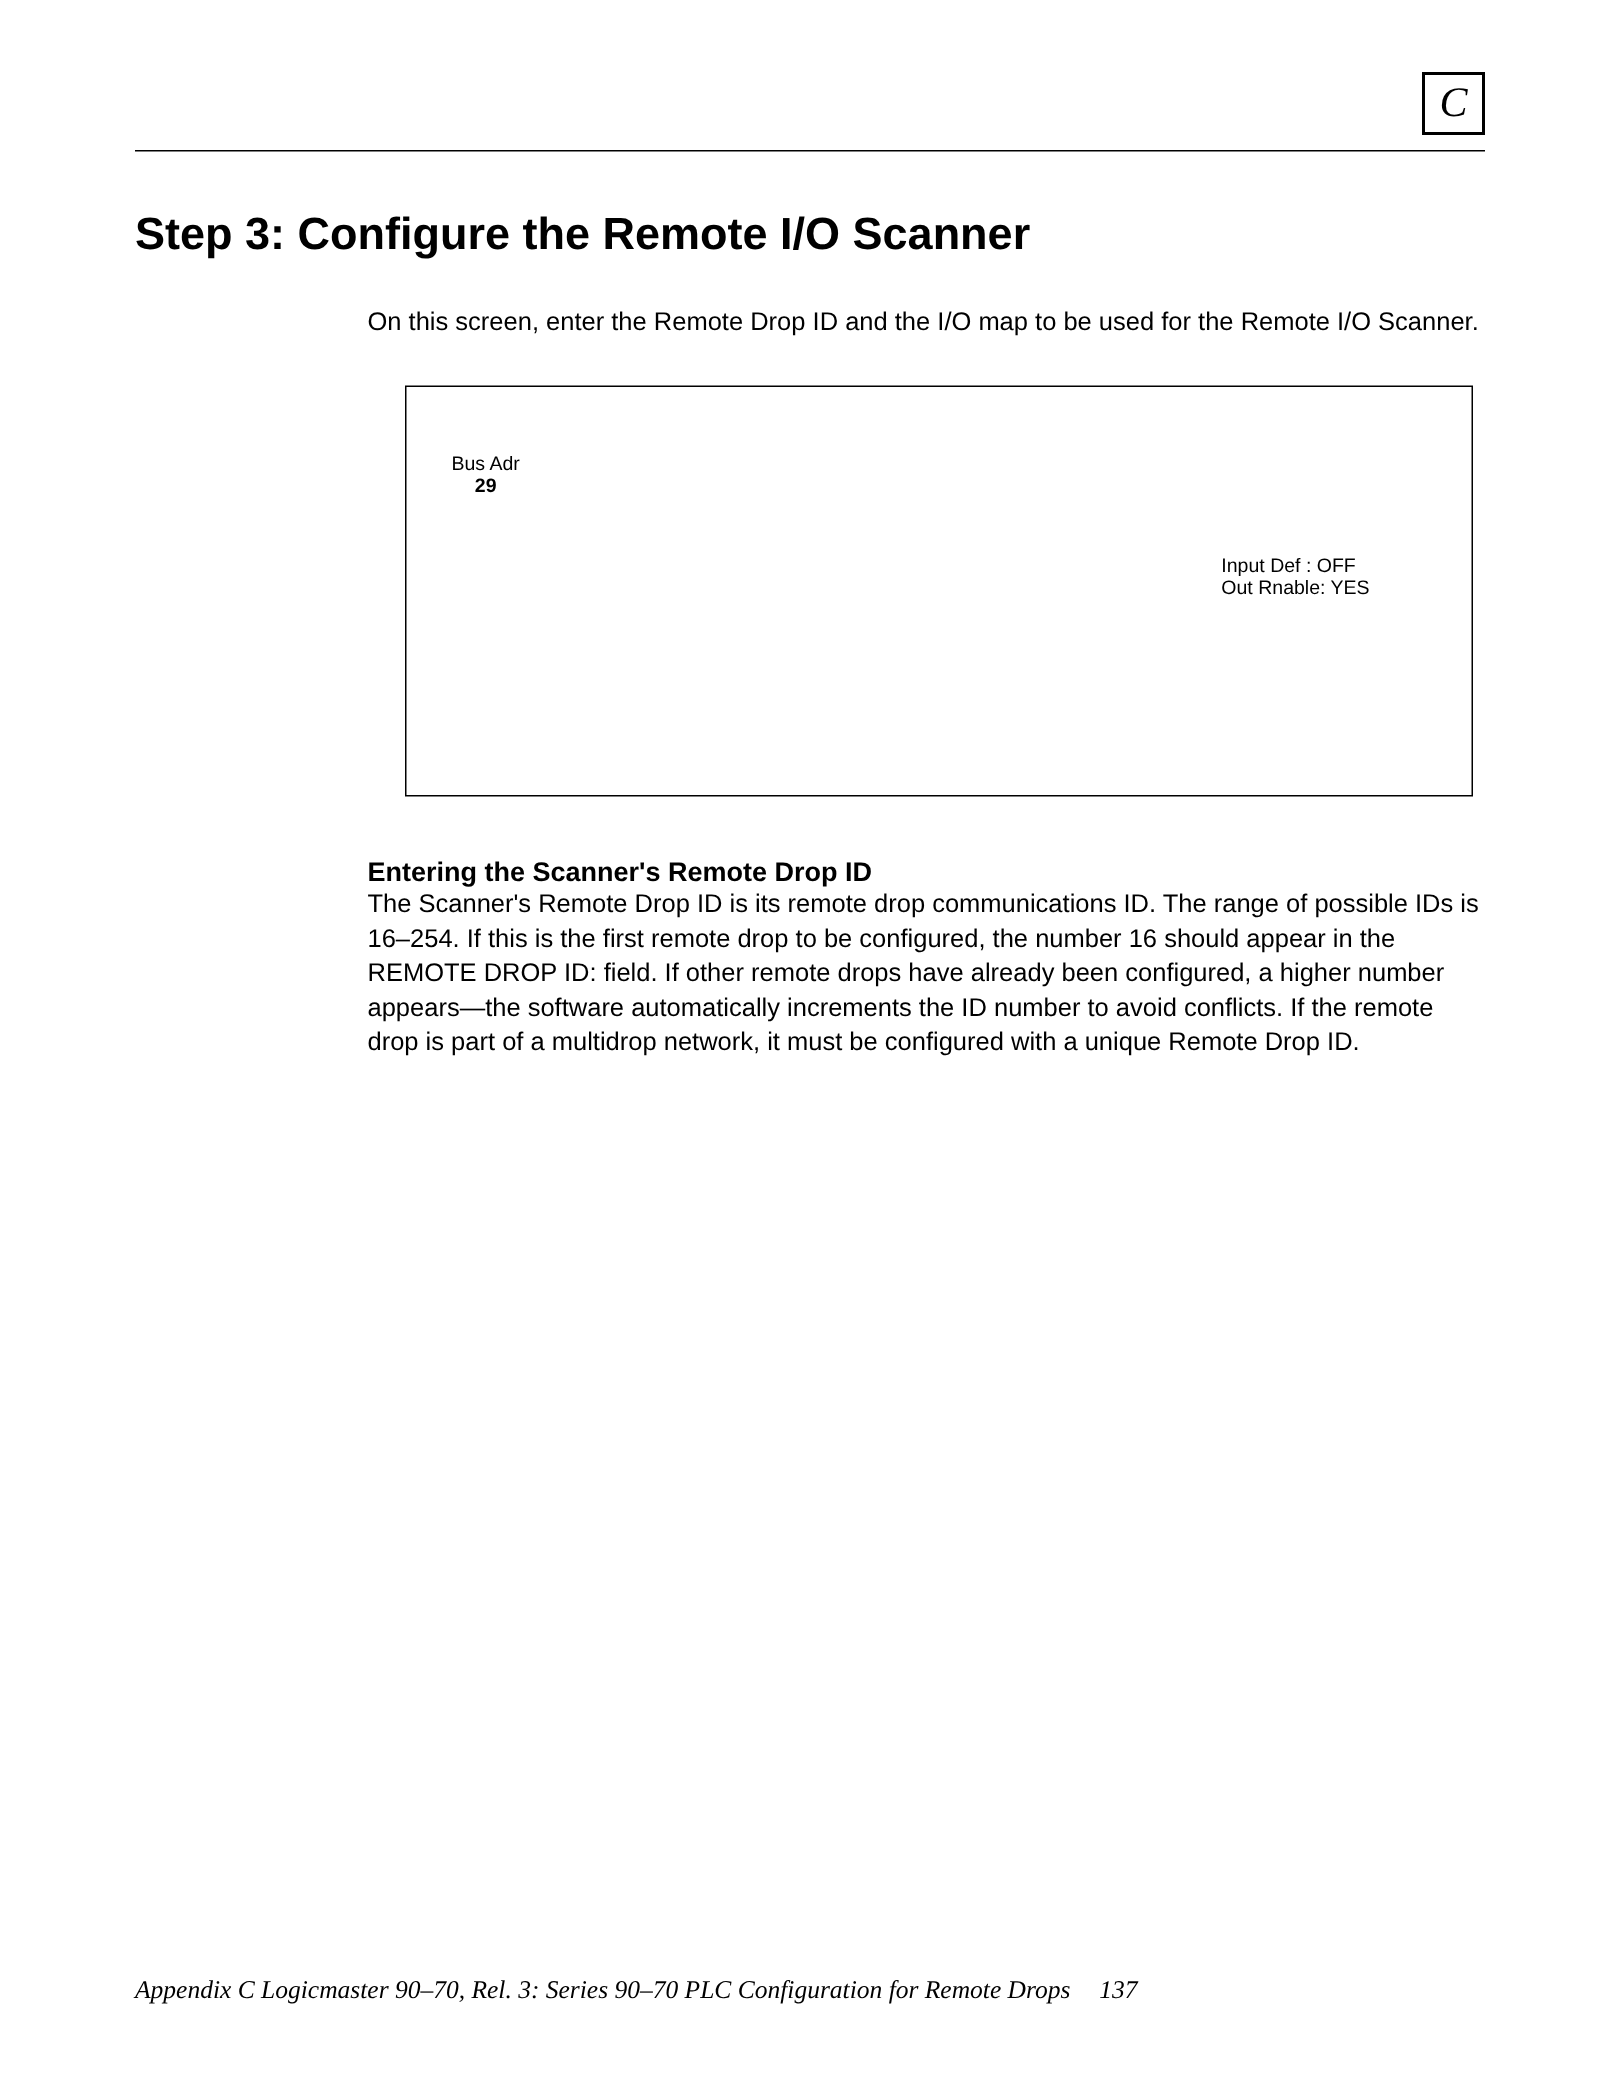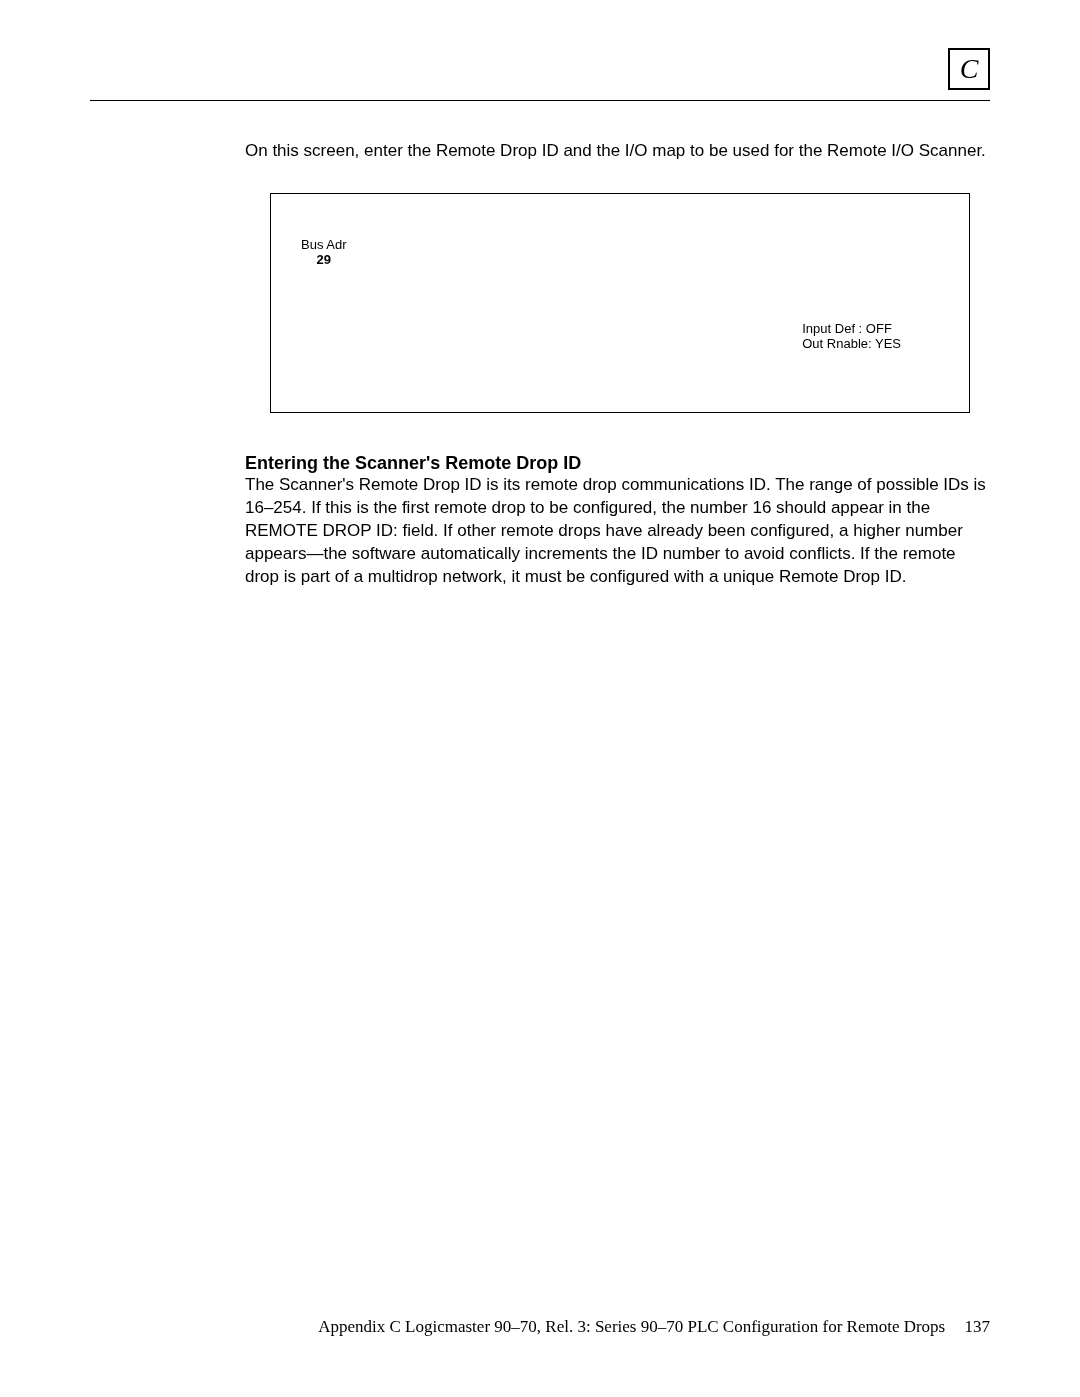--- a/index.html
+++ b/index.html
@@ -53,76 +53,78 @@
       margin-bottom: 30px;
     }
     .body-text {
       font-size: 17px;
       line-height: 1.35;
       margin-left: 155px;
       margin-bottom: 30px;
     }
     .screen-box {
       margin-left: 180px;
-      margin-right: 20px;
+      margin-right: 8px;
       border: 1.5px solid #000;
-      height: 220px;
+      height: 274px;
       position: relative;
       margin-bottom: 40px;
     }
     .bus-adr-container {
       position: absolute;
       top: 44px;
       left: 30px;
       font-size: 13px;
       line-height: 1.15;
     }
     .bus-adr-label {
       display: block;
     }
     .bus-adr-value {
       display: block;
       text-align: center;
       font-weight: bold;
     }
     .io-settings {
       position: absolute;
-      top: 128px;
+      top: 112px;
       right: 68px;
       font-size: 13px;
       line-height: 1.15;
     }
     .sub-heading {
       font-size: 18px;
       font-weight: bold;
       margin-left: 155px;
     }
     .footer {
       position: absolute;
       bottom: 60px;
       left: 90px;
       right: 90px;
-      text-align: right;
+      text-align: left;
       font-family: 'Times New Roman', Times, serif;
+      font-style: italic;
       font-size: 17px;
     }
     .footer .page-num {
       margin-left: 15px;
     }
   </style>
 </head>
 <body>
 
 <div class="page-container">
   <div class="appendix-badge">
     <span>C</span>
   </div>
   <div class="header-line"></div>
 
   <div class="main-content">
+    <h1 class="section-title">Step 3: Configure the Remote I/O Scanner</h1>
 
     <p class="body-text">On this screen, enter the Remote Drop ID and the I/O map to be used for the Remote I/O Scanner.</p>
 
     <div class="screen-box">
       <div class="bus-adr-container">
         <span class="bus-adr-label">Bus Adr</span>
         <span class="bus-adr-value">29</span>
       </div>
       <div class="io-settings">
         <div>Input Def :  OFF</div>

